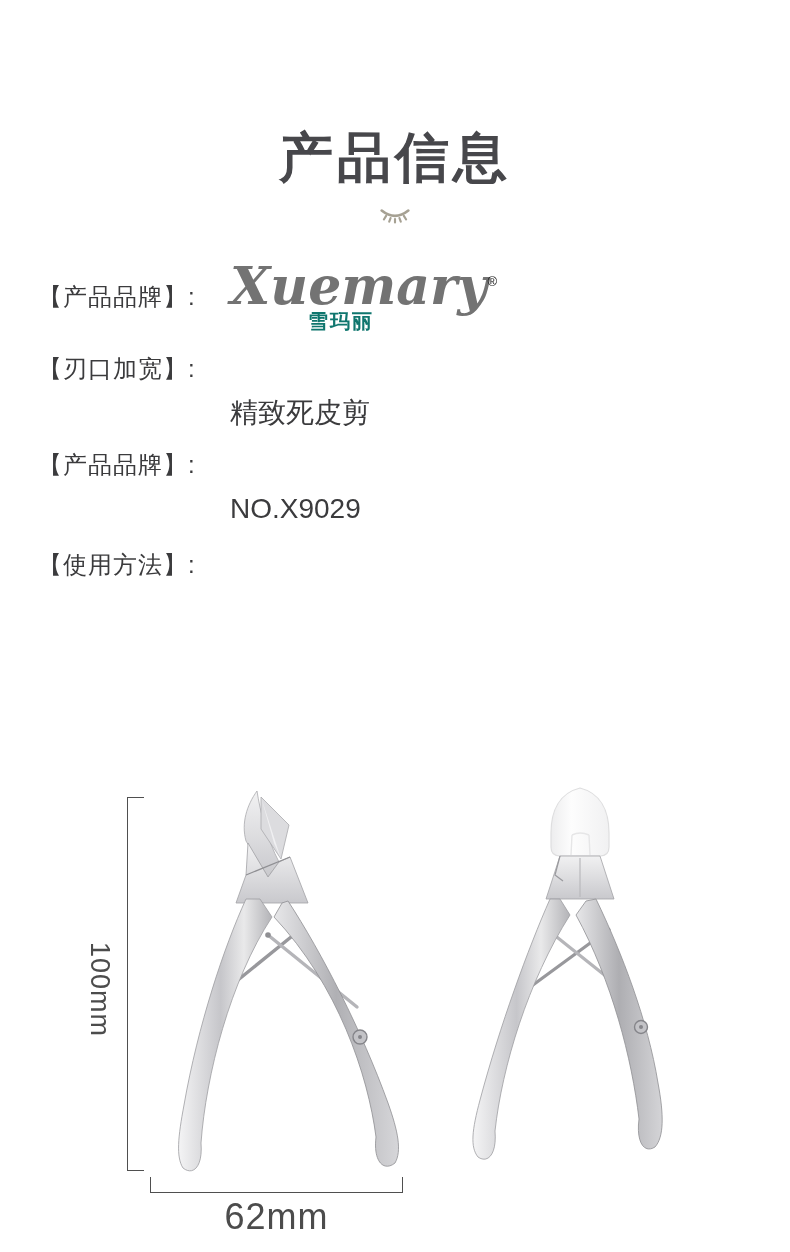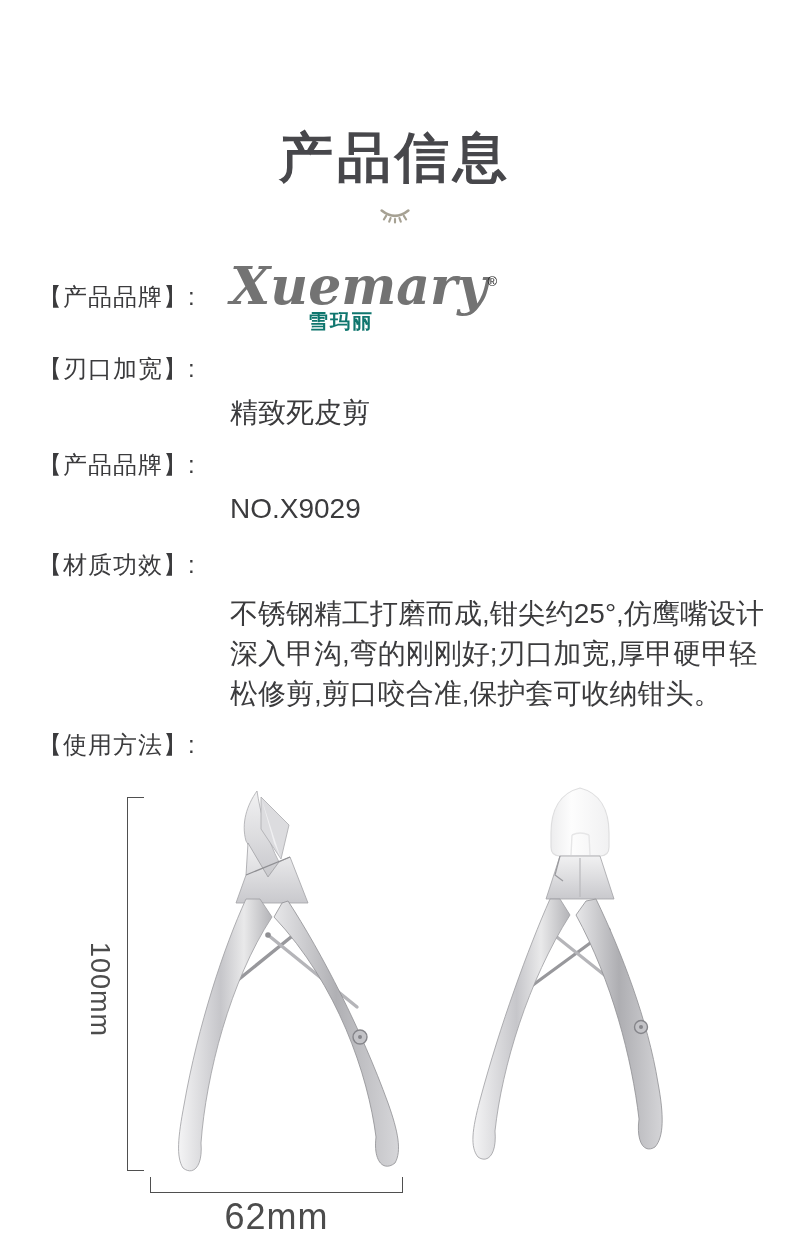--- a/index.html
+++ b/index.html
@@ -130,24 +130,20 @@
     <div class="row row-name">
       <div class="row-label">【刃口加宽】:</div>
       <div class="row-value">精致死皮剪</div>
     </div>
 
     <div class="row row-model">
       <div class="row-label">【产品品牌】:</div>
       <div class="row-value">NO.X9029</div>
     </div>
 
-    <div class="row row-material">
-      <div class="row-label">【材质功效】:</div>
-      <div class="row-value">不锈钢精工打磨而成,钳尖约25°,仿鹰嘴设计深入甲沟,弯的刚刚好;刃口加宽,厚甲硬甲轻松修剪,剪口咬合准,保护套可收纳钳头。</div>
-    </div>
 
     <div class="row row-usage">
       <div class="row-label">【使用方法】:</div>
     </div>
 
 
   </div>
 
   <svg class="fig-svg" style="left:150px; top:785px;" width="260" height="395" viewBox="0 0 260 395">
     <defs>

